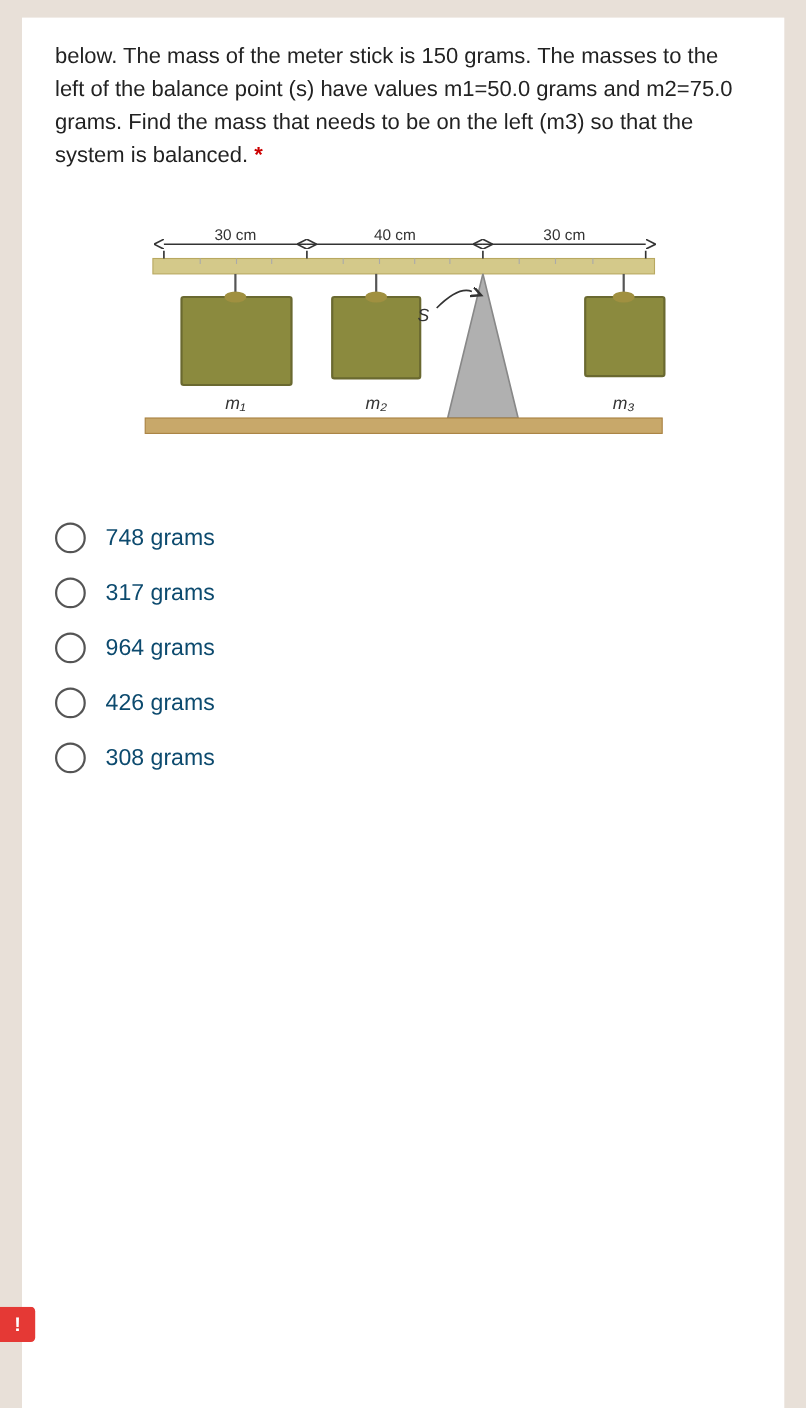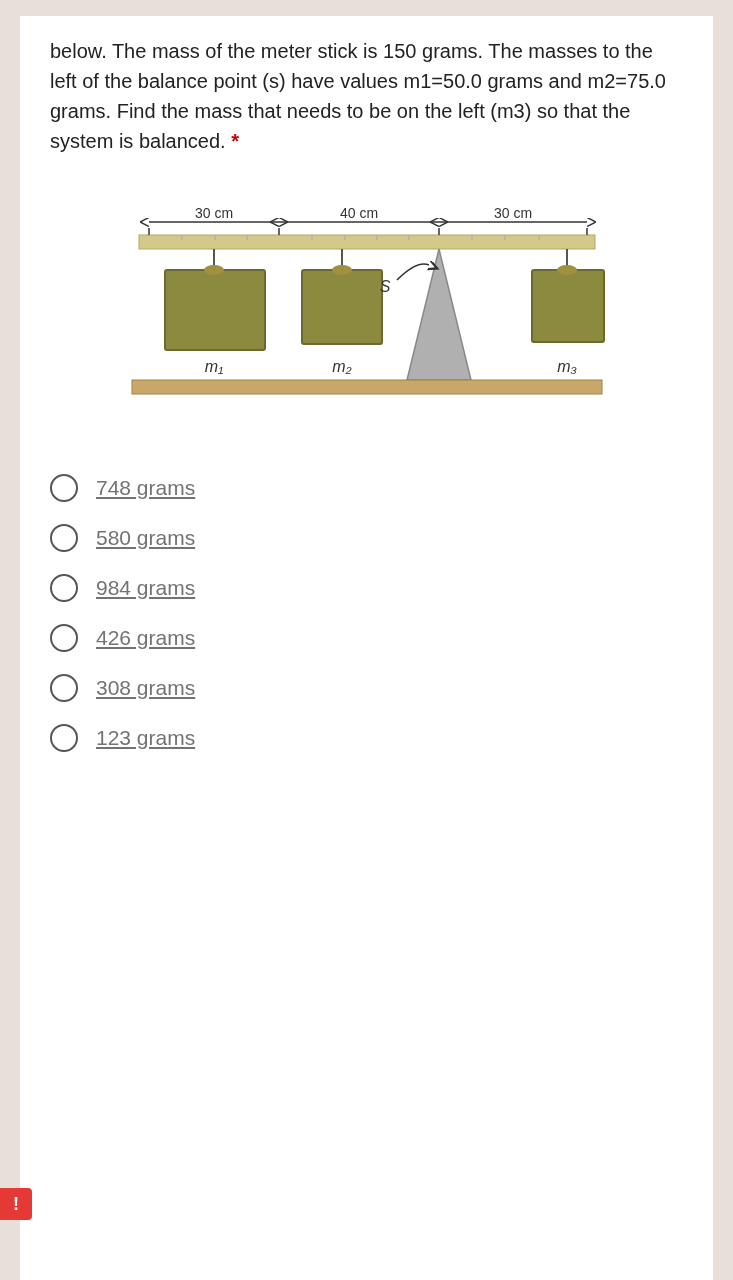--- a/index.html
+++ b/index.html
@@ -66,22 +66,21 @@
       height: 28px;
       border-radius: 50%;
       border: 2.5px solid #555;
       background: transparent;
       flex-shrink: 0;
       margin-right: 18px;
     }
 
     .choice-label {
       font-size: 21px;
-      color: #737373;
-      text-decoration: underline;
+      color: #0c4a6e;
     }
 
     
     .alert-badge {
       position: fixed;
       left: 0;
       bottom: 60px;
       background: #e53935;
       color: white;
       font-weight: bold;
@@ -184,35 +183,31 @@
     </div>
   </div>
 
   <ul class="choices-list">
     <li class="choice-item">
       <div class="radio-circle"></div>
       <span class="choice-label">748 grams</span>
     </li>
     <li class="choice-item">
       <div class="radio-circle"></div>
-      <span class="choice-label">580 grams</span>
-    </li>
-    <li class="choice-item">
-      <div class="radio-circle"></div>
-      <span class="choice-label">984 grams</span>
+      <span class="choice-label">317 grams</span>
+    </li>
+    <li class="choice-item">
+      <div class="radio-circle"></div>
+      <span class="choice-label">964 grams</span>
     </li>
     <li class="choice-item">
       <div class="radio-circle"></div>
       <span class="choice-label">426 grams</span>
     </li>
     <li class="choice-item">
       <div class="radio-circle"></div>
       <span class="choice-label">308 grams</span>
     </li>
-    <li class="choice-item">
-      <div class="radio-circle"></div>
-      <span class="choice-label">123 grams</span>
-    </li>
   </ul>
 
 </div>
 
 <div class="alert-badge">!</div>
 
 </body></html>

